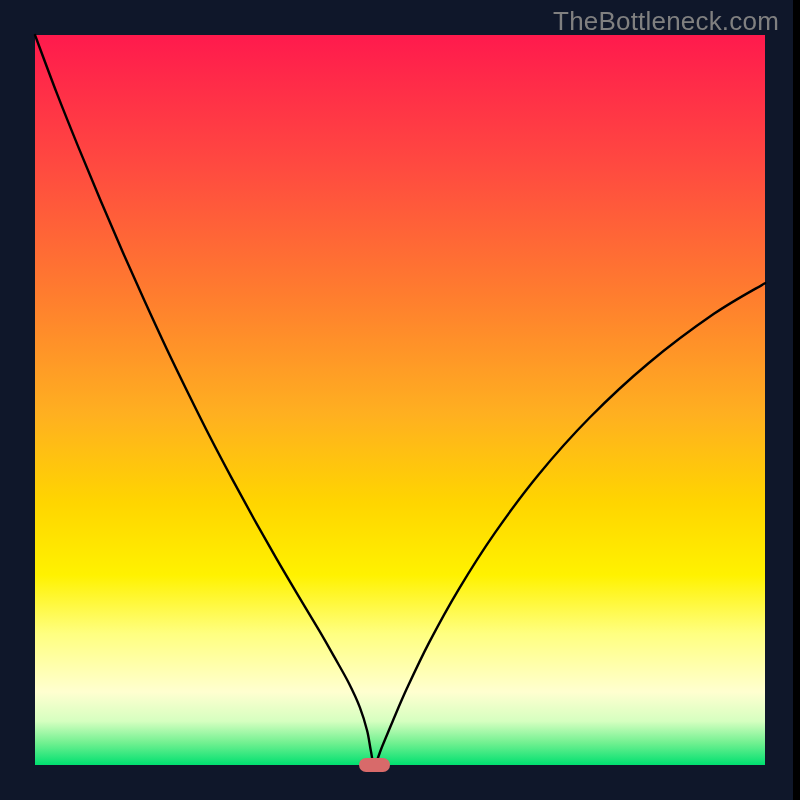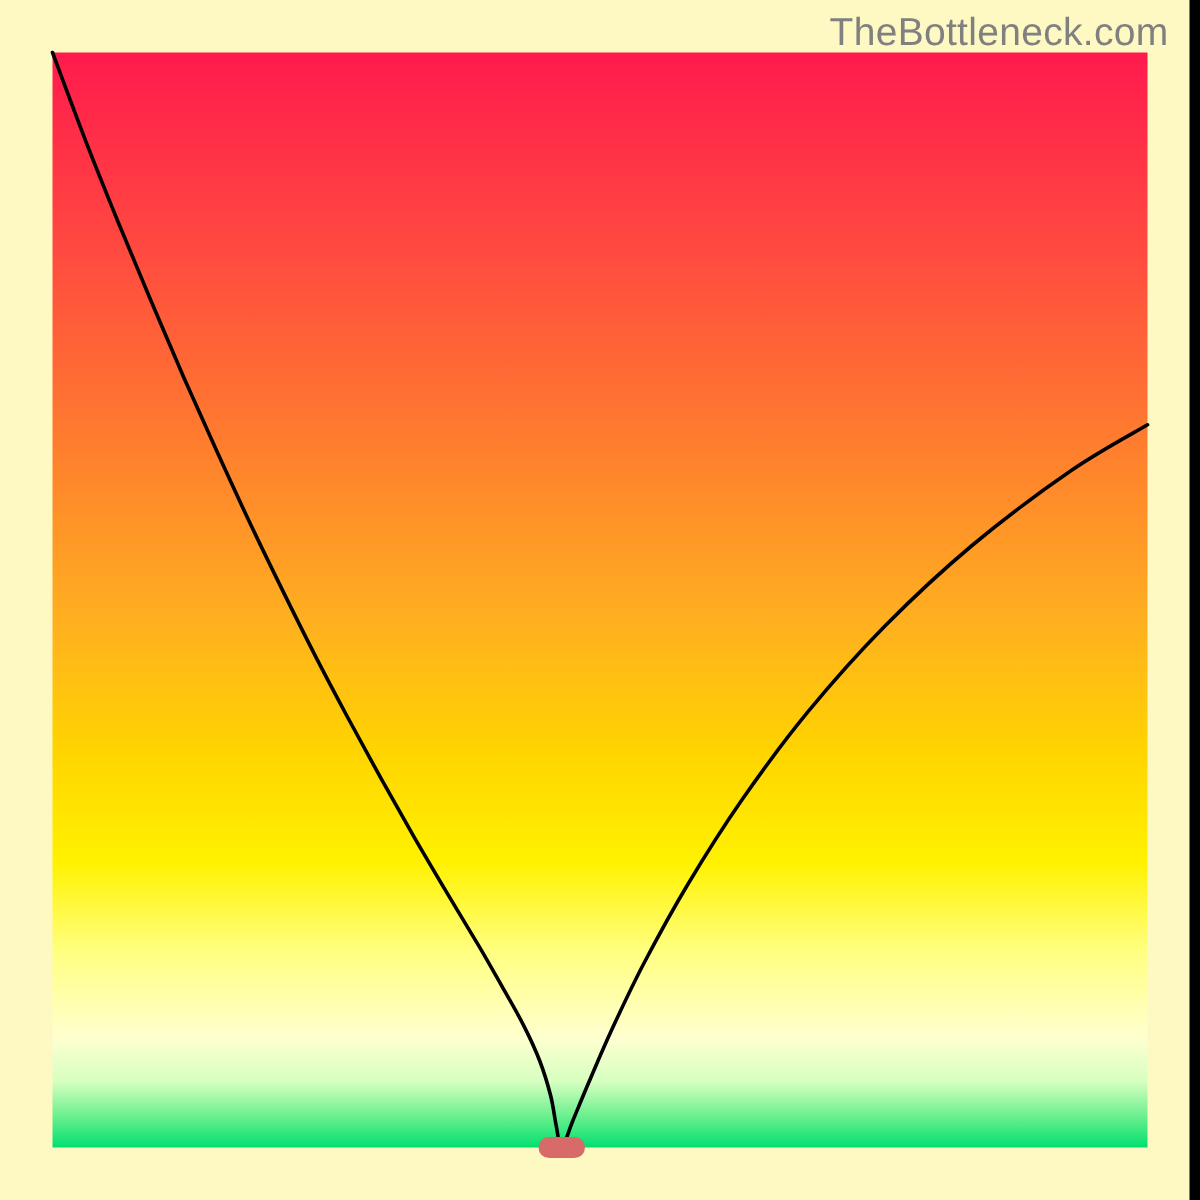--- a/index.html
+++ b/index.html
@@ -10,21 +10,21 @@
     background: #000;
     overflow: hidden;
     font-family: Arial, Helvetica, sans-serif;
   }
   .frame {
     position: absolute;
     top: 0;
     left: 0;
     width: 793px;
     height: 800px;
-    background: #fef9c3;
+    background: #0f172a;
   }
   .plot-area {
     position: absolute;
     left: 35px;
     top: 35px;
     width: 730px;
     height: 730px;
     background: linear-gradient(to bottom,
       #ff1a4d 0%,
       #ff4a40 18%,

